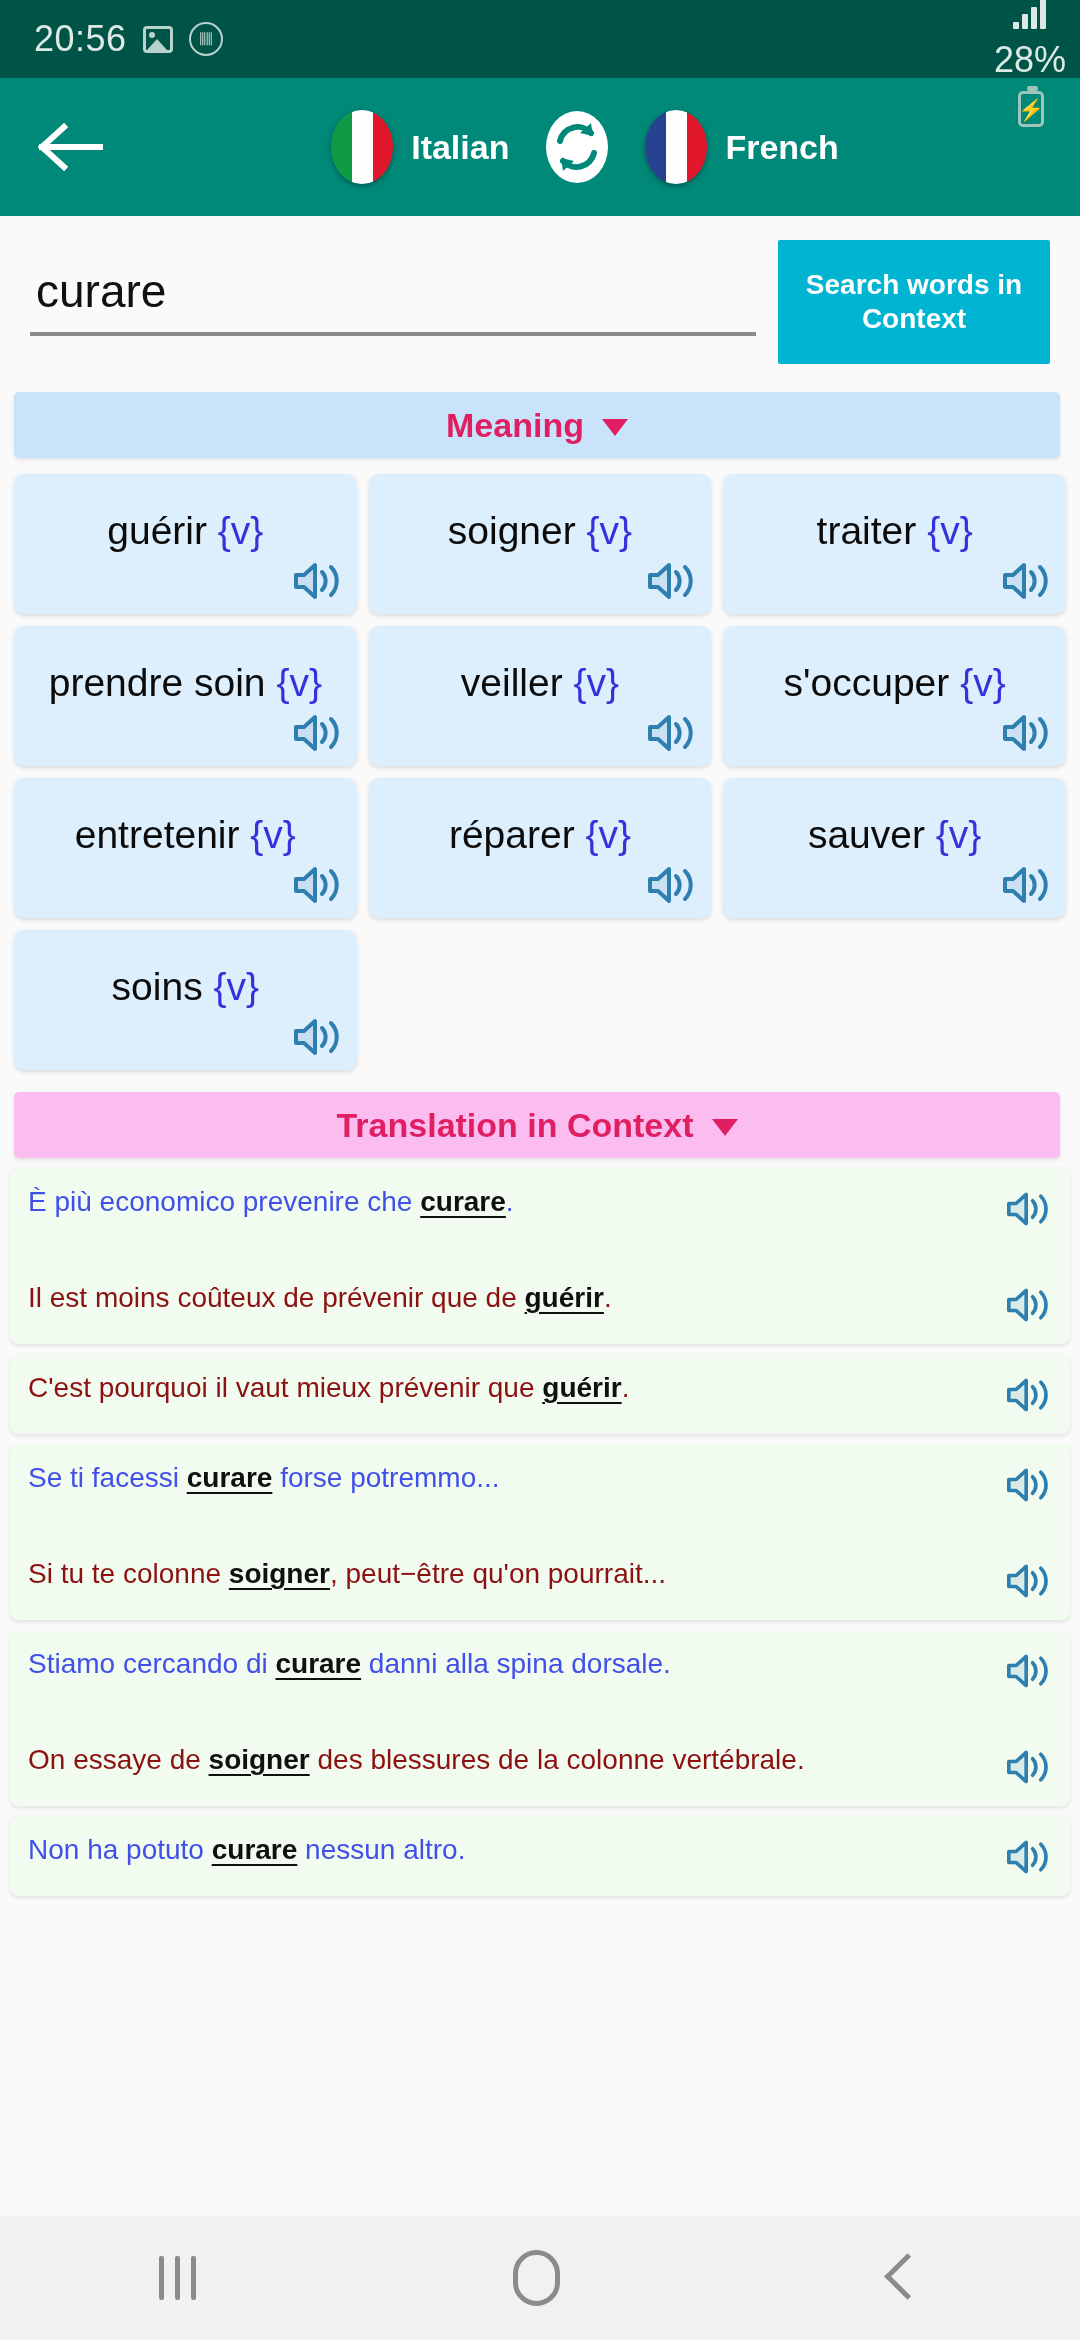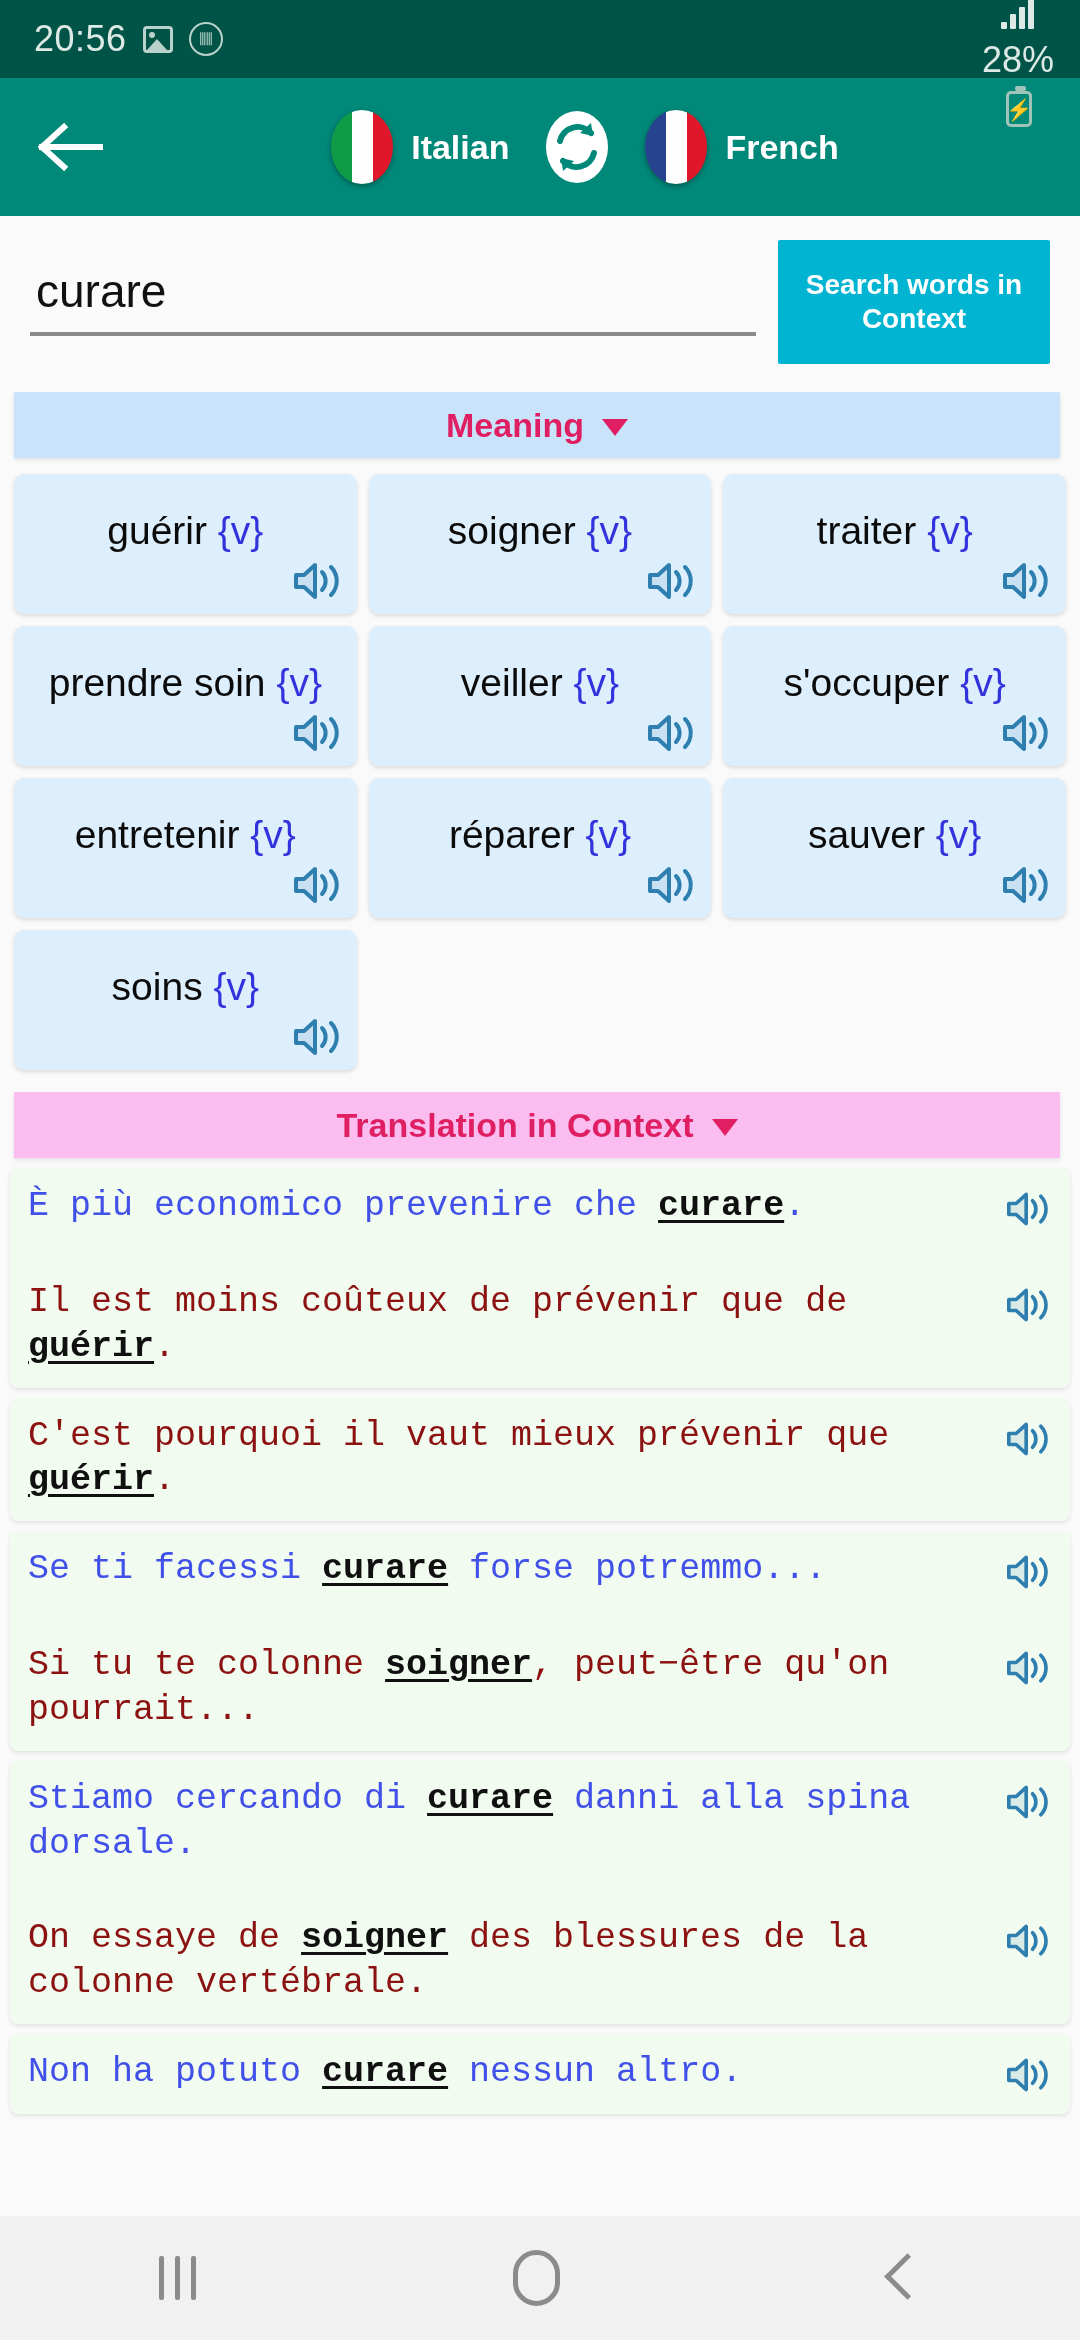--- a/index.html
+++ b/index.html
@@ -8,21 +8,21 @@
     background: #ffffff;
     font-family: "Liberation Sans", sans-serif;
     overflow: hidden;
   }
   .phone { position: relative; width: 1080px; height: 2340px; background: #fafafa; display: flex; flex-direction: column; }
 
   
   .statusbar {
     height: 78px; background: #005447; color: #dbe9e4;
     display: flex; align-items: center; justify-content: space-between;
-    padding: 0 26px 0 34px; flex: 0 0 78px;
+    padding: 0 14px 0 34px; flex: 0 0 78px;
   }
   .sb-left { display: flex; align-items: center; gap: 16px; }
   .sb-time { font-size: 36px; font-weight: 400; letter-spacing: .5px; color: #dde9e5; }
   .sb-right { display: flex; align-items: center; gap: 10px; flex-direction: column; }
   .icon-img { width: 30px; height: 27px; border: 3px solid #b9d2cb; border-radius: 4px; position: relative; display:inline-block; }
   .icon-img::before { content:""; position:absolute; width:6px; height:6px; background:#b9d2cb; border-radius:50%; top:3px; left:3px; }
   .icon-img::after { content:""; position:absolute; bottom:0; left:1px; width:0;height:0;
     border-left: 10px solid transparent; border-right: 10px solid transparent; border-bottom: 11px solid #b9d2cb; }
   .icon-wave { width: 34px; height: 34px; border: 2.5px solid #b9d2cb; border-radius: 50%;
     display: flex; align-items: center; justify-content: center; }
@@ -73,21 +73,21 @@
     width: 272px; min-height: 124px; background: #00b4d2; color: #fff;
     border: none; border-radius: 2px; font-family: "Liberation Sans", sans-serif;
     font-size: 28px; font-weight: 700; line-height: 1.2; text-align: center;
     padding: 18px 12px; cursor: pointer;
   }
 
   
   .content { flex: 1; overflow: hidden; background: #fafafa; padding: 0 0 0 0; }
 
   .section-bar {
-    margin: 16px 20px 10px 14px; border-radius: 0; height: 66px;
+    margin: 16px 20px 10px 14px; border-radius: 5px; height: 66px;
     display: flex; align-items: center; justify-content: center; gap: 18px;
     font-size: 34px; font-weight: 700; box-shadow: 0 2px 4px rgba(0,0,0,.10);
   }
   .section-bar.meaning { background: #c9e3fb; color: #e01f63; }
   .section-bar.context { background: #fbbdf0; color: #e01f63; }
   .chev { width: 0; height: 0; border-left: 13px solid transparent; border-right: 13px solid transparent;
           border-top: 17px solid #e01f63; margin-top: 4px; }
 
   
   .grid { display: flex; flex-wrap: wrap; padding: 0 8px; }
@@ -102,21 +102,21 @@
   .mcard .spk { position: absolute; right: 14px; bottom: 10px; }
 
   
   .tlist { padding: 0 10px; }
   .tcard {
     background: #f1fbef; border-radius: 8px; margin-bottom: 10px; padding: 16px 18px 18px 18px;
     box-shadow: 0 2px 4px rgba(0,0,0,.10);
   }
   .trow { display: flex; align-items: flex-start; gap: 10px; }
   .trow + .trow { margin-top: 50px; }
-  .tsent { flex: 1; font-size: 35px; line-height: 1.28; font-family: Liberation Mono, monospace; }
+  .tsent { flex: 1; font-size: 28px; line-height: 1.28; }
   .tsent.it { color: #4050e8; }
   .tsent.fr { color: #8c1111; }
   .tsent b { color: #101010; font-weight: 700; text-decoration: underline; text-underline-offset: 5px; }
   .trow .spk { flex: 0 0 auto; margin-top: 4px; }
 
   
   .spk { width: 52px; height: 46px; display: block; }
   .spk.small { width: 48px; height: 42px; }
 
   

